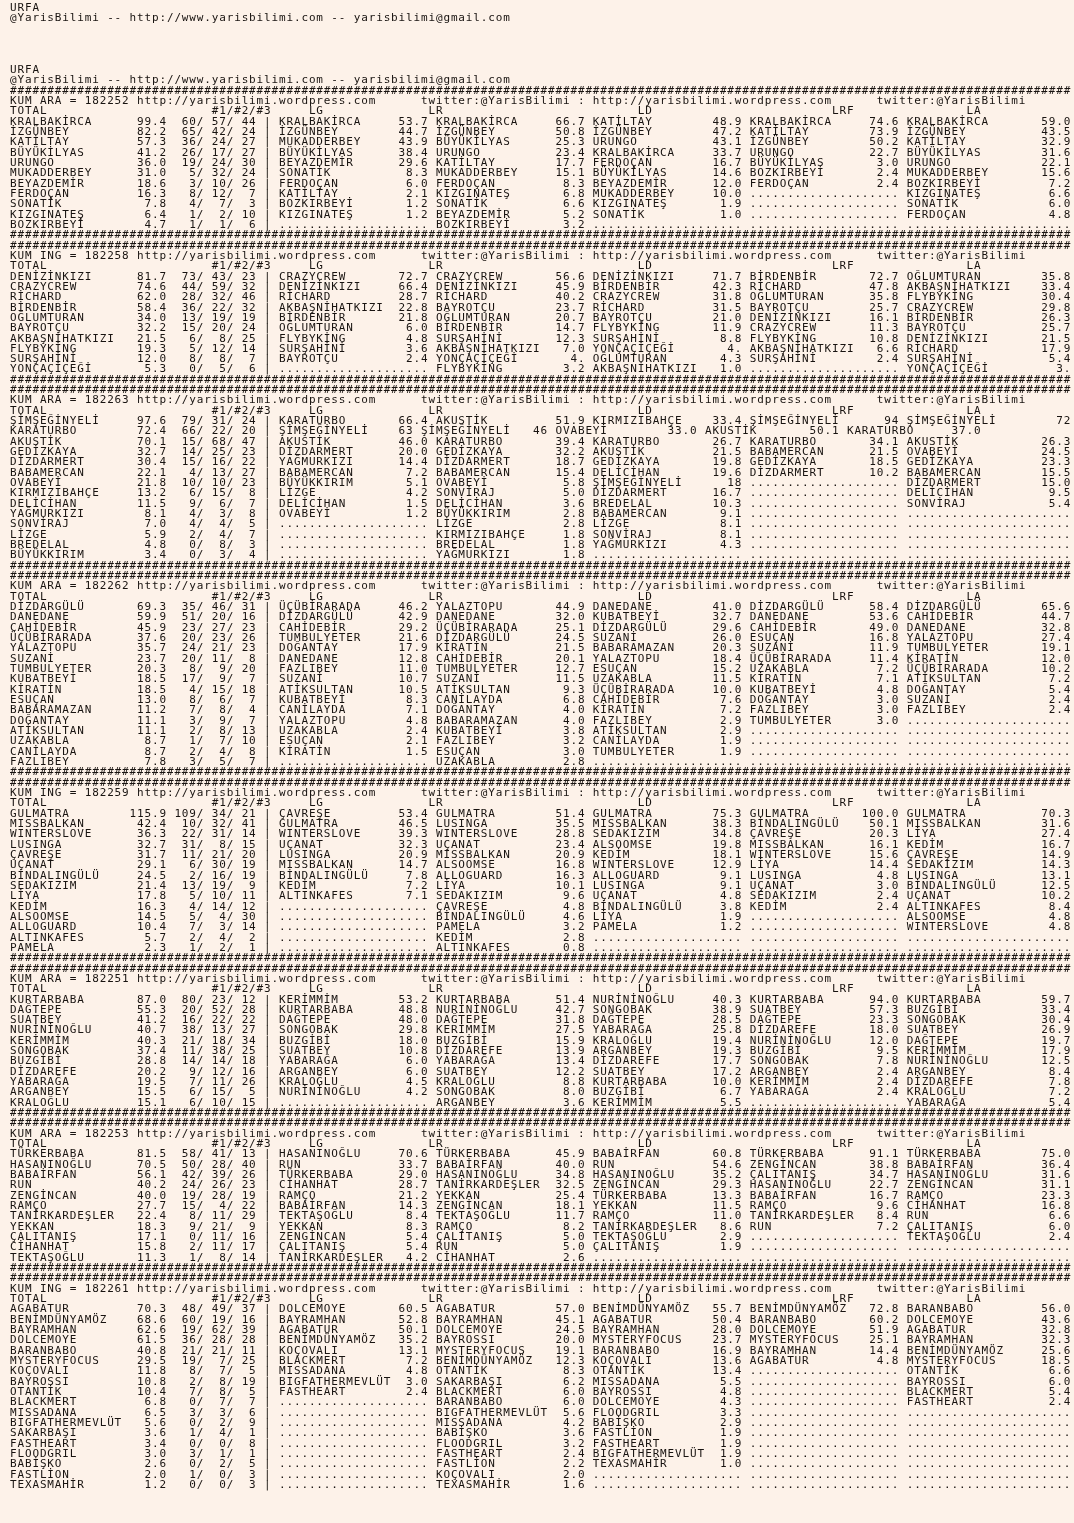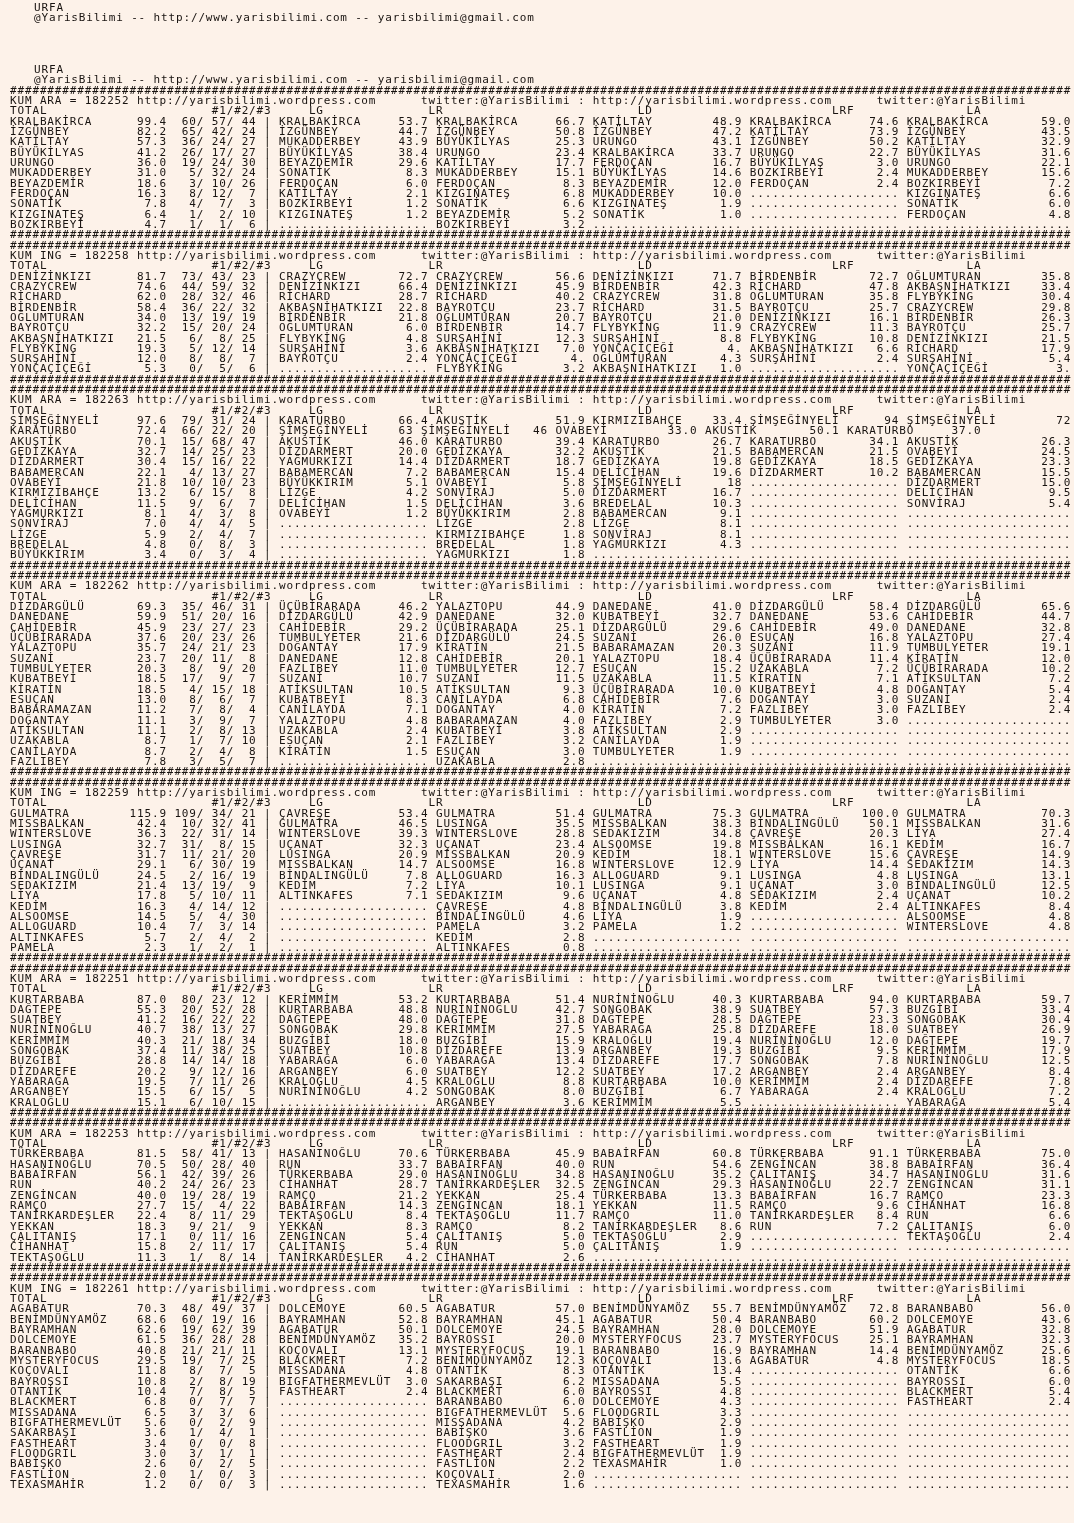--- a/index.html
+++ b/index.html
@@ -15,21 +15,21 @@
     line-height:10.33px;
     letter-spacing:0.85px;
     color:#181310;
     white-space:pre;
   }
 </style>
 </head>
 <body style="background: rgb(253, 242, 233);">
 
 <div id="doc">
-  <pre class="line-block" id="intro-block" style="color: rgb(24, 19, 16); margin-left: 24px;">URFA
+  <pre class="line-block" id="intro-block" style="color: rgb(24, 19, 16);">URFA
 @YarisBilimi -- http://www.yarisbilimi.com -- yarisbilimi@gmail.com
 
 
 
 
 URFA
 @YarisBilimi -- http://www.yarisbilimi.com -- yarisbilimi@gmail.com
 </pre>
   <div id="sections">
       <pre class="line-block section" style="color: rgb(24, 19, 16);">##############################################################################################################################################

